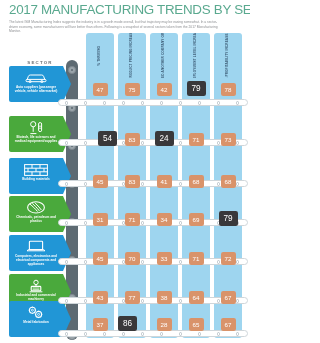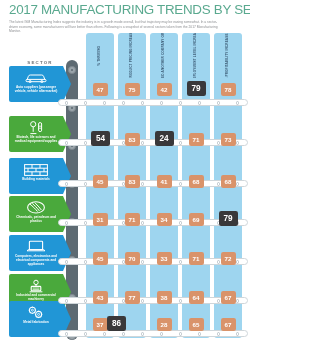--- a/index.html
+++ b/index.html
@@ -46,21 +46,21 @@
 
   
   .connector{position:absolute;left:58px;width:190px;height:6.5px;background:#ffffff;
              border:0.7px solid #cfd6da;border-radius:3.5px;box-sizing:border-box;}
   .cdot{position:absolute;top:1.4px;width:3.2px;height:3.2px;border-radius:50%;
         border:0.6px solid #b9c3c9;box-sizing:border-box;background:#fff;}
 
   
   .badge{position:absolute;width:15px;height:13px;border-radius:2.2px;background:#d9936a;
          display:flex;align-items:center;justify-content:center;
-         font-size:6.2px;font-weight:700;color:#ffffff;text-align:center;}
+         font-size:6.2px;font-weight:400;color:#ffffff;text-align:center;}
   .badge.hl{background:#39383a;width:19px;height:15px;font-size:8.2px;}
 </style>
 </head>
 <body>
 
 <div id="page">
 
   <div class="title">2017 MANUFACTURING TRENDS BY SECTOR</div>
   <div class="subtitle">The latest ISM Manufacturing Index suggests the industry is in a growth mode overall, but that trajectory may be easing somewhat. In a sector-driven economy, some manufacturers will fare better than others. Following is a snapshot of several sectors taken from the 2017 Manufacturing Monitor.</div>
 
@@ -287,21 +287,21 @@
         <div class="cdot" style="left: 120px;"></div>
         <div class="cdot" style="left: 139px;"></div>
         <div class="cdot" style="left: 158px;"></div>
         <div class="cdot" style="left: 177px;"></div>
       </div>
       <div class="badge" style="left: 92.5px; top: 83px;">47</div>
       <div class="badge" style="left: 124.5px; top: 83px;">75</div>
       <div class="badge" style="left: 156.5px; top: 83px;">42</div>
       <div class="badge hl" style="left: 186.5px; top: 81px;">79</div>
       <div class="badge" style="left: 220.5px; top: 83px;">78</div>
-      <div class="badge hl" style="left: 91px; top: 131px;">54</div>
+      <div class="badge hl" style="left: 98px; top: 131px;">54</div>
       <div class="badge" style="left: 124.5px; top: 133px;">83</div>
       <div class="badge hl" style="left: 154.5px; top: 131px;">24</div>
       <div class="badge" style="left: 188.5px; top: 133px;">71</div>
       <div class="badge" style="left: 220.5px; top: 133px;">73</div>
       <div class="badge" style="left: 92.5px; top: 175px;">45</div>
       <div class="badge" style="left: 124.5px; top: 175px;">83</div>
       <div class="badge" style="left: 156.5px; top: 175px;">41</div>
       <div class="badge" style="left: 188.5px; top: 175px;">68</div>
       <div class="badge" style="left: 220.5px; top: 175px;">68</div>
       <div class="badge" style="left: 92.5px; top: 213px;">31</div>
@@ -313,21 +313,21 @@
       <div class="badge" style="left: 124.5px; top: 252px;">70</div>
       <div class="badge" style="left: 156.5px; top: 252px;">33</div>
       <div class="badge" style="left: 188.5px; top: 252px;">71</div>
       <div class="badge" style="left: 220.5px; top: 252px;">72</div>
       <div class="badge" style="left: 92.5px; top: 291px;">43</div>
       <div class="badge" style="left: 124.5px; top: 291px;">77</div>
       <div class="badge" style="left: 156.5px; top: 291px;">38</div>
       <div class="badge" style="left: 188.5px; top: 291px;">64</div>
       <div class="badge" style="left: 220.5px; top: 291px;">67</div>
       <div class="badge" style="left: 92.5px; top: 318px;">37</div>
-      <div class="badge hl" style="left: 107px; top: 316px;">86</div>
+      <div class="badge hl" style="left: 118px; top: 316px;">86</div>
       <div class="badge" style="left: 156.5px; top: 318px;">28</div>
       <div class="badge" style="left: 188.5px; top: 318px;">65</div>
       <div class="badge" style="left: 220.5px; top: 318px;">67</div>
     </div>
 
   <div class="sectorhdr">SECTOR</div>
 
 </div>
 
 </body></html>

